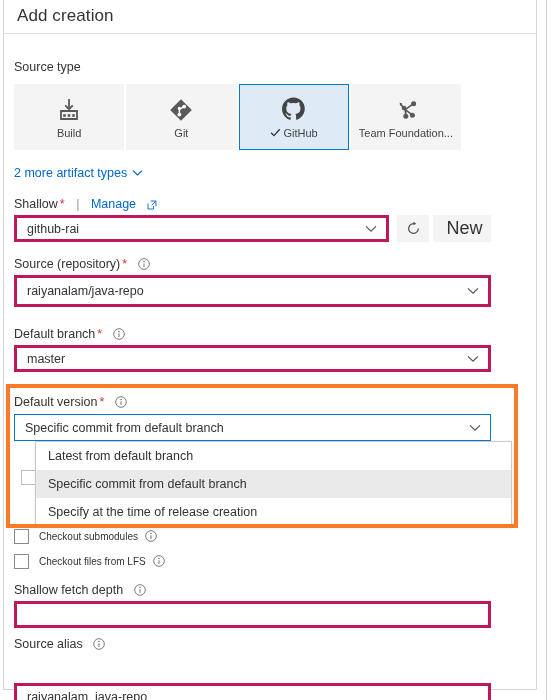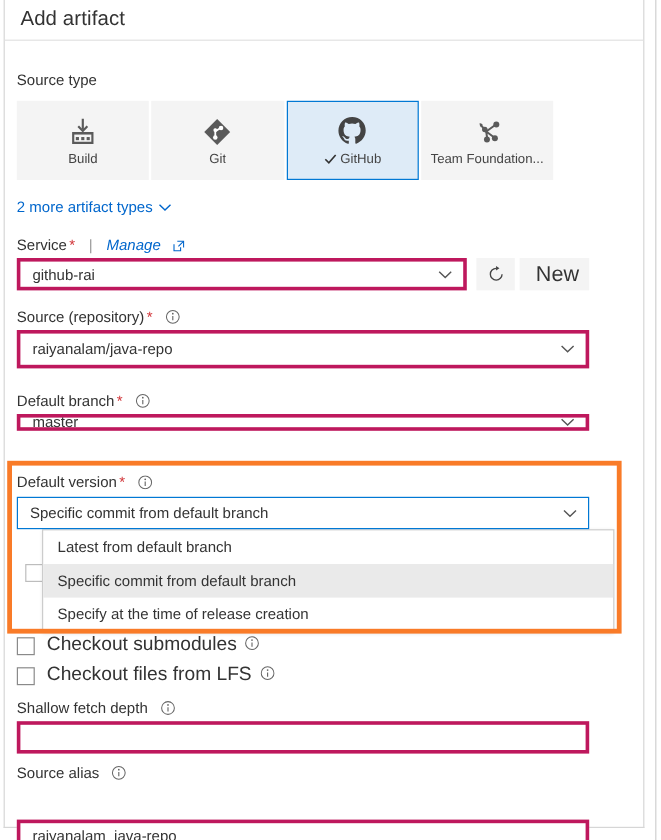--- a/index.html
+++ b/index.html
@@ -67,21 +67,20 @@
     margin-left: 2px;
   }
   .info-icon {
     display: inline-block;
     vertical-align: -2px;
     margin-left: 7px;
   }
   .link {
     color: #0066cc;
     cursor: pointer;
-    font-style: italic;
   }
 
   
   .tiles {
     position: absolute;
     left: 14px;
     top: 84px;
     width: 447px;
     height: 66px;
     display: flex;
@@ -207,21 +206,21 @@
   }
   .combo-focused {
     border: 1px solid #0078d4 !important;
   }
 
   
   .cb-row {
     position: absolute;
     display: flex;
     align-items: center;
-    font-size: 16px;
+    font-size: 10px;
     color: #333;
     cursor: pointer;
   }
   .cb-box {
     width: 15px;
     height: 15px;
     border: 1px solid #8a8a8a;
     background: #fff;
     box-sizing: border-box;
     margin-right: 10px;
@@ -239,21 +238,21 @@
   }
 </style>
 </head>
 <body>
 
 <div id="page">
 
   <div class="dialog-frame"></div>
   <div class="right-rule"></div>
 
-  <div class="title">Add artifact</div>
+  <div class="title">Add creation</div>
   <div class="title-underline"></div>
 
   <div class="section-label" style="left:14px; top:60px;">Source type</div>
 
   <div class="tiles">
 
     <div class="tile">
       <span class="tile-icon">
         <svg width="26" height="26" viewBox="0 0 26 26">
           <path d="M13 2 L13 11" stroke="#5a5a5a" stroke-width="1.8" fill="none"></path>
@@ -312,21 +311,21 @@
   </div>
 
   <div class="more-types">
     <span>2 more artifact types</span>
     <svg width="11" height="8" viewBox="0 0 12 8">
       <path d="M1 1.4 L6 6.2 L11 1.4" stroke="#0066cc" stroke-width="1.3" fill="none"></path>
     </svg>
   </div>
 
   <div class="section-label" style="left:14px; top:197px;">
-    <span>Service</span><span class="req-star">*</span>
+    <span>Shallow</span><span class="req-star">*</span>
     <span style="color:#9a9a9a; margin:0 8px;">|</span>
     <span class="link">Manage</span>
     <span class="info-icon">
       <svg width="10" height="10" viewBox="0 0 12 12">
         <path d="M4.5 1.2 h6.3 v6.3" stroke="#0066cc" stroke-width="1.1" fill="none"></path>
         <path d="M1.2 4.2 v6.6 h6.6 v-3.6" stroke="#0066cc" stroke-width="1.1" fill="none"></path>
         <path d="M5.6 6.4 L10.4 1.6" stroke="#0066cc" stroke-width="1.1" fill="none"></path>
       </svg>
     </span>
   </div>
@@ -376,21 +375,21 @@
   <div class="section-label" style="left:14px; top:327px;">
     <span>Default branch</span><span class="req-star">*</span>
     <span class="info-icon">
       <svg width="12" height="12" viewBox="0 0 14 14">
         <circle cx="7" cy="7" r="6.2" stroke="#666" stroke-width="1" fill="none"></circle>
         <circle cx="7" cy="4" r=".85" fill="#666"></circle>
         <path d="M7 6.2 L7 10.4" stroke="#666" stroke-width="1.1"></path>
       </svg>
     </span>
   </div>
-  <div class="field-input" style="left:14px; top:345px; width:477px; height:14px;">
+  <div class="field-input" style="left:14px; top:345px; width:477px; height:27px;">
     <span>master</span>
     <span class="chev">
       <svg width="12" height="8" viewBox="0 0 12 8">
           <path d="M1 1.4 L6 6.2 L11 1.4" stroke="#555" stroke-width="1.2" fill="none"></path>
         </svg>
     </span>
   </div>
 
   <div class="hidden-cb"></div>
 

